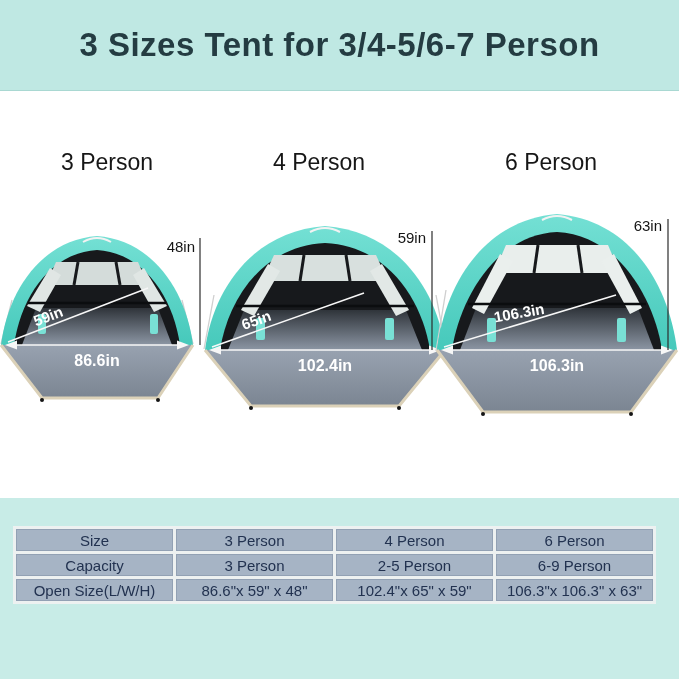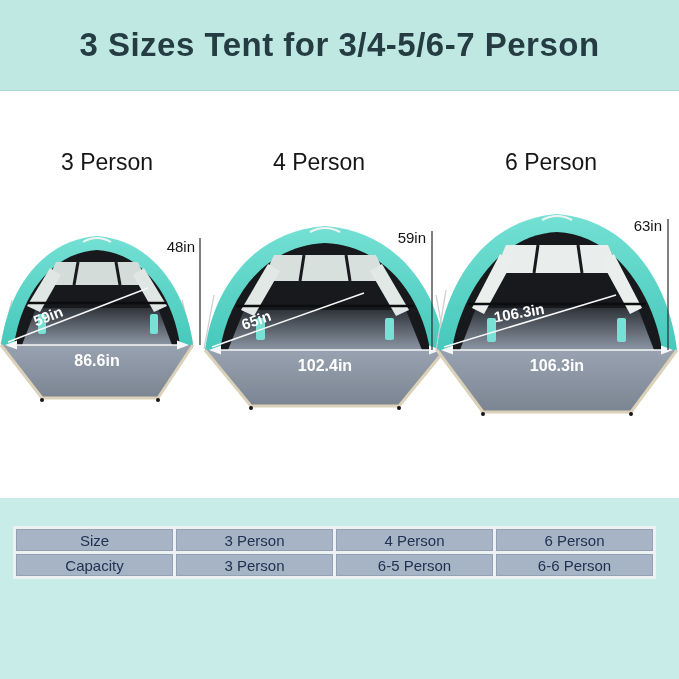--- a/index.html
+++ b/index.html
@@ -160,18 +160,24 @@
     <tbody>
       <tr>
         <td>Size</td>
         <td>3 Person</td>
         <td>4 Person</td>
         <td>6 Person</td>
       </tr>
       <tr>
         <td>Capacity</td>
         <td>3 Person</td>
-        <td>6-5 Person</td>
-        <td>6-6 Person</td>
+        <td>2-5 Person</td>
+        <td>6-9 Person</td>
+      </tr>
+      <tr>
+        <td>Open Size(L/W/H)</td>
+        <td>86.6"x 59" x 48"</td>
+        <td>102.4"x 65" x 59"</td>
+        <td>106.3"x 106.3" x 63"</td>
       </tr>
     </tbody>
   </table>
 </div>
 
 </body></html>

